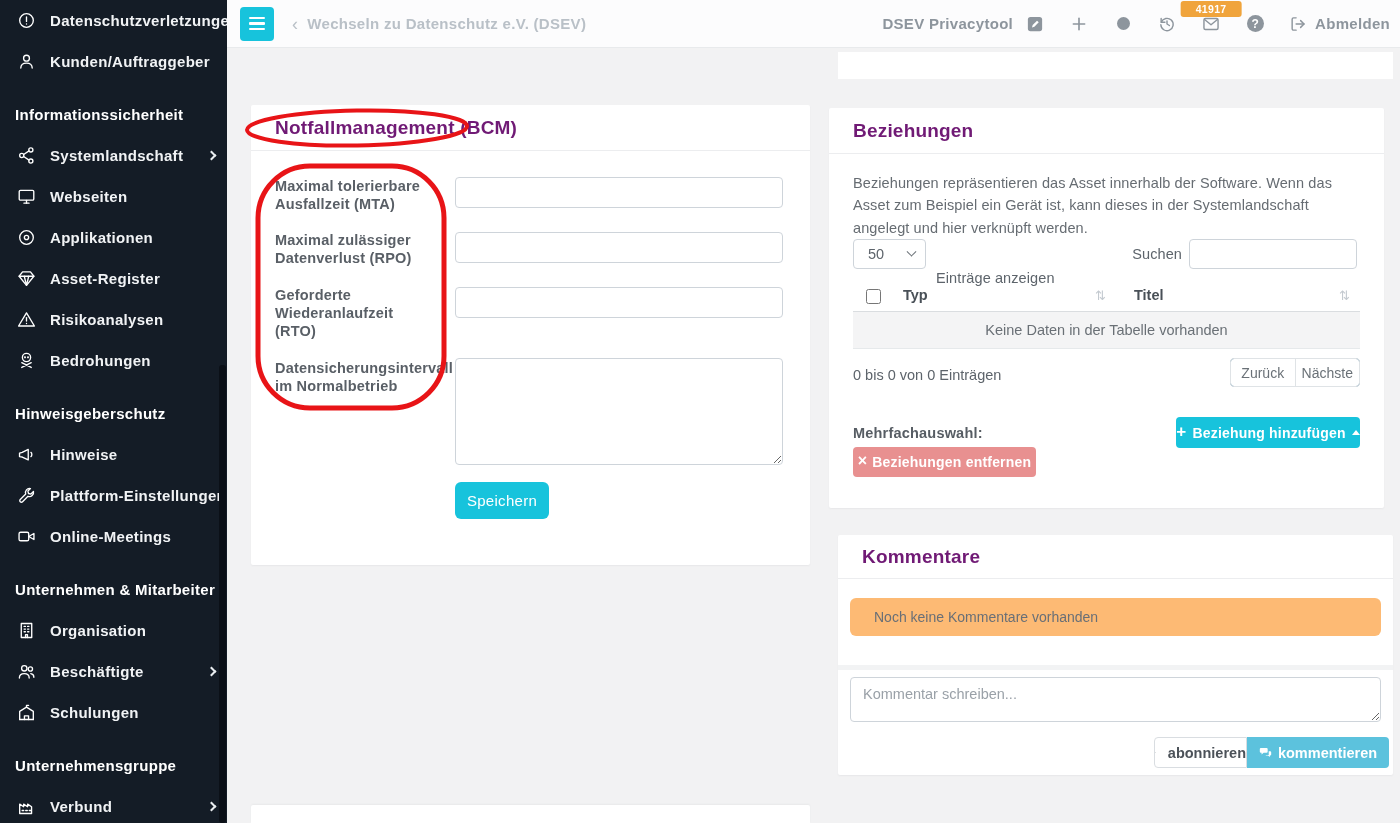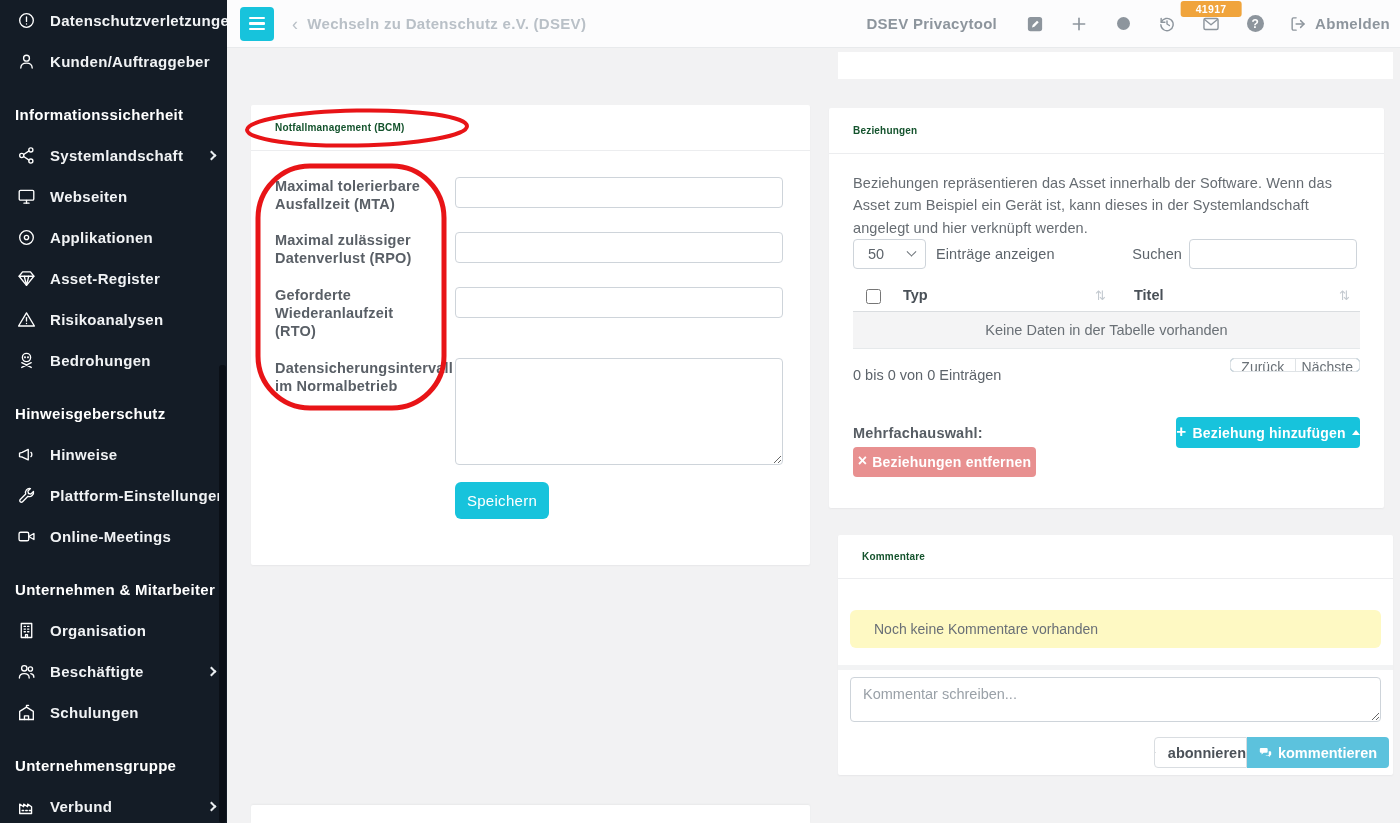--- a/index.html
+++ b/index.html
@@ -26,39 +26,39 @@
   .topbar { position:absolute; left:227px; top:0; width:1173px; height:48px;
     background:#fcfcfd; border-bottom:1px solid #e8eaec; display:flex; align-items:center; z-index:15; }
   .hamburger { margin-left:13px; width:34px; height:34px; border:none; border-radius:4px;
     background:#17c3dc; display:flex; flex-direction:column; justify-content:center;
     align-items:center; gap:3px; cursor:pointer; }
   .hamburger span { width:16px; height:2.5px; background:#fff; border-radius:1px; }
   .breadcrumb { margin-left:18px; color:#b9c0c7; font-size:15px; font-weight:600;
     letter-spacing:.3px; display:flex; align-items:center; gap:9px; cursor:pointer; }
   .crumb-chev { font-size:18px; font-weight:400; line-height:1; }
   .topbar-right { margin-left:auto; display:flex; align-items:center; padding-right:10px; color:#8d959d; }
-  .app-label { font-size:15px; font-weight:600; letter-spacing:.3px; margin-right:16px; }
+  .app-label { font-size:15px; font-weight:600; letter-spacing:.3px; }
   .tb-icon { margin:0 11px; position:relative; width:22px; height:22px;
     display:flex; align-items:center; justify-content:center; cursor:pointer; color:#8d959d; }
   .tb-icon svg { width:18px; height:18px; }
   .dot-icon { width:13px; height:13px; border-radius:50%; background:#8d959d; }
   .help-circle { width:17px; height:17px; border-radius:50%; background:#8d959d; color:#fff;
     font-size:12px; font-weight:700; display:flex; align-items:center; justify-content:center; }
   .badge { position:absolute; top:-12px; left:50%; transform:translateX(-50%);
     background:#f0a43c; color:#fff; font-size:10.5px; font-weight:700; letter-spacing:.3px;
     padding:2px 15px; border-radius:3px; z-index:2; }
   .logout { display:flex; align-items:center; gap:8px; margin-left:12px;
     font-size:15px; font-weight:600; letter-spacing:.3px; cursor:pointer; }
   .logout svg { width:18px; height:18px; }
   
   .content { position:absolute; left:227px; top:48px; width:1173px; height:775px; }
   .card { position:absolute; background:#fff; border-radius:2px;
     box-shadow:0 1px 2px rgba(60,70,80,.06); }
   .card-head { height:46px; display:flex; align-items:center; padding:0 24px;
-    border-bottom:1px solid #ecedef; font-size:10px; font-weight:700; color:#14532d; letter-spacing:.2px; }
+    border-bottom:1px solid #ecedef; font-size:19px; font-weight:700; color:#701a75; letter-spacing:.2px; }
   .partial { position:absolute; background:#fff; }
   
   #bcm-card { left:24px; top:57px; width:559px; height:460px; }
   .f-label { position:absolute; left:24px; width:178px; font-size:14.5px; font-weight:700;
     color:#595f66; line-height:18px; letter-spacing:.2px; }
   .f-input { position:absolute; left:204px; width:328px; height:31px; border:1px solid #ced4da;
     border-radius:4px; padding:4px 10px; font-size:14.5px; color:#495057; outline:none;
     font-family:inherit; background:#fff; }
   .f-area { position:absolute; left:204px; top:253px; width:328px; height:107px;
     border:1px solid #ced4da; border-radius:4px; padding:6px 10px; font-size:14.5px;
@@ -82,21 +82,21 @@
     outline:none; font-family:inherit; }
   .thead { position:absolute; left:24px; top:172px; width:507px; height:32px;
     border-bottom:1px solid #dadde0; }
   .thead input { position:absolute; left:13px; top:9px; width:15px; height:15px; cursor:pointer; }
   .th { position:absolute; top:7px; font-size:14.5px; font-weight:700; color:#495057; cursor:pointer; }
   .sort { position:absolute; top:8px; font-size:13px; color:#c4cad0; }
   .empty-row { position:absolute; left:24px; top:204px; width:507px; height:37px;
     background:#f4f4f5; border-bottom:1px solid #e6e9eb; display:flex; align-items:center;
     justify-content:center; font-size:14.5px; color:#6a7076; }
   .tinfo { position:absolute; left:24px; top:259px; font-size:14.5px; color:#5d646b; }
-  .pager { position:absolute; left:401px; top:250px; width:130px; height:14px; display:flex;
+  .pager { position:absolute; left:401px; top:250px; width:130px; height:29px; display:flex;
     border:1px solid #dfe3e6; border-radius:4px; overflow:hidden; background:#0c4a6e; }
   .pager button { flex:1; background:#fff; border:none; font-size:14px; color:#6a7177;
     cursor:pointer; font-family:inherit; }
   .pager button:first-child { border-right:1px solid #dfe3e6; }
   .msel-label { position:absolute; left:24px; top:317px; font-size:14.5px; font-weight:700;
     color:#575d64; letter-spacing:.2px; }
   .add-btn { position:absolute; left:347px; top:309px; width:184px; height:31px;
     background:#17c3dc; border:none; border-radius:4px; color:#fff; font-size:14px;
     font-weight:600; letter-spacing:.2px; cursor:pointer; display:flex; align-items:center;
     justify-content:center; gap:6px; font-family:inherit; }
@@ -104,22 +104,22 @@
   .caret-up { width:0; height:0; border-left:4px solid transparent; border-right:4px solid transparent;
     border-bottom:5px solid #fff; }
   .remove-btn { position:absolute; left:24px; top:339px; width:183px; height:30px;
     background:#e89090; border:none; border-radius:4px; color:#fff; font-size:14px;
     font-weight:600; letter-spacing:.2px; cursor:pointer; display:flex; align-items:center;
     justify-content:center; gap:5px; font-family:inherit; }
   .remove-btn .x { font-size:16px; font-weight:700; margin-top:-2px; }
   
   #com-card { left:611px; top:487px; width:555px; height:240px; }
   #com-card .card-head { height:44px; }
-  .com-empty { position:absolute; left:12px; top:75px; width:531px; height:38px;
-    background:#fef9c3; border-radius:6px; display:flex; align-items:center;
+  .com-empty { position:absolute; left:12px; top:63px; width:531px; height:38px;
+    background:#fdba74; border-radius:6px; display:flex; align-items:center;
     padding-left:24px; font-size:14px; color:#696f76; }
   .com-divider { position:absolute; left:0; top:130px; width:555px; height:5px; background:#f2f3f4; }
   .com-area { position:absolute; left:12px; top:142px; width:531px; height:45px;
     border:1px solid #ced4da; border-radius:4px; padding:8px 12px; font-size:14.5px;
     color:#495057; outline:none; font-family:inherit; }
   .com-area::placeholder { color:#9aa1a8; }
   .sub-btn { position:absolute; left:316px; top:202px; width:93px; height:31px;
     background:#fff; border:1px solid #d9dde1; border-radius:4px 0 0 4px; color:#4c5259;
     font-size:14.5px; font-weight:600; cursor:pointer; display:flex; align-items:center;
     justify-content:center; gap:12px; font-family:inherit; }
@@ -370,21 +370,21 @@
     <rect x="31" y="118" width="186" height="242" rx="52" fill="none" stroke="#e81417" stroke-width="5"></rect>
   </svg>
 
   <section class="card" id="rel-card">
     <div class="card-head">Beziehungen</div>
     <p class="rel-desc">Beziehungen repräsentieren das Asset innerhalb der Software. Wenn das Asset zum Beispiel ein Gerät ist, kann dieses in der Systemlandschaft angelegt und hier verknüpft werden.</p>
     <div class="sel">
       <span>50</span>
       <span class="sel-chev"></span>
     </div>
-    <span class="ctl-label" style="left:107px;">Einträge anzeigen</span>
+    <span class="ctl-label" style="left:107px;margin-top:24px;">Einträge anzeigen</span>
     <span class="ctl-label" style="left:300px; width:53px; text-align:right;">Suchen</span>
     <input class="search-input" value="" style="">
     <div class="thead">
       <input type="checkbox" style="">
       <span class="th" style="left:50px;">Typ</span>
       <span class="sort" style="left:242px;">⇅</span>
       <span class="th" style="left:281px;">Titel</span>
       <span class="sort" style="left:486px;">⇅</span>
     </div>
     <div class="empty-row">Keine Daten in der Tabelle vorhanden</div>

